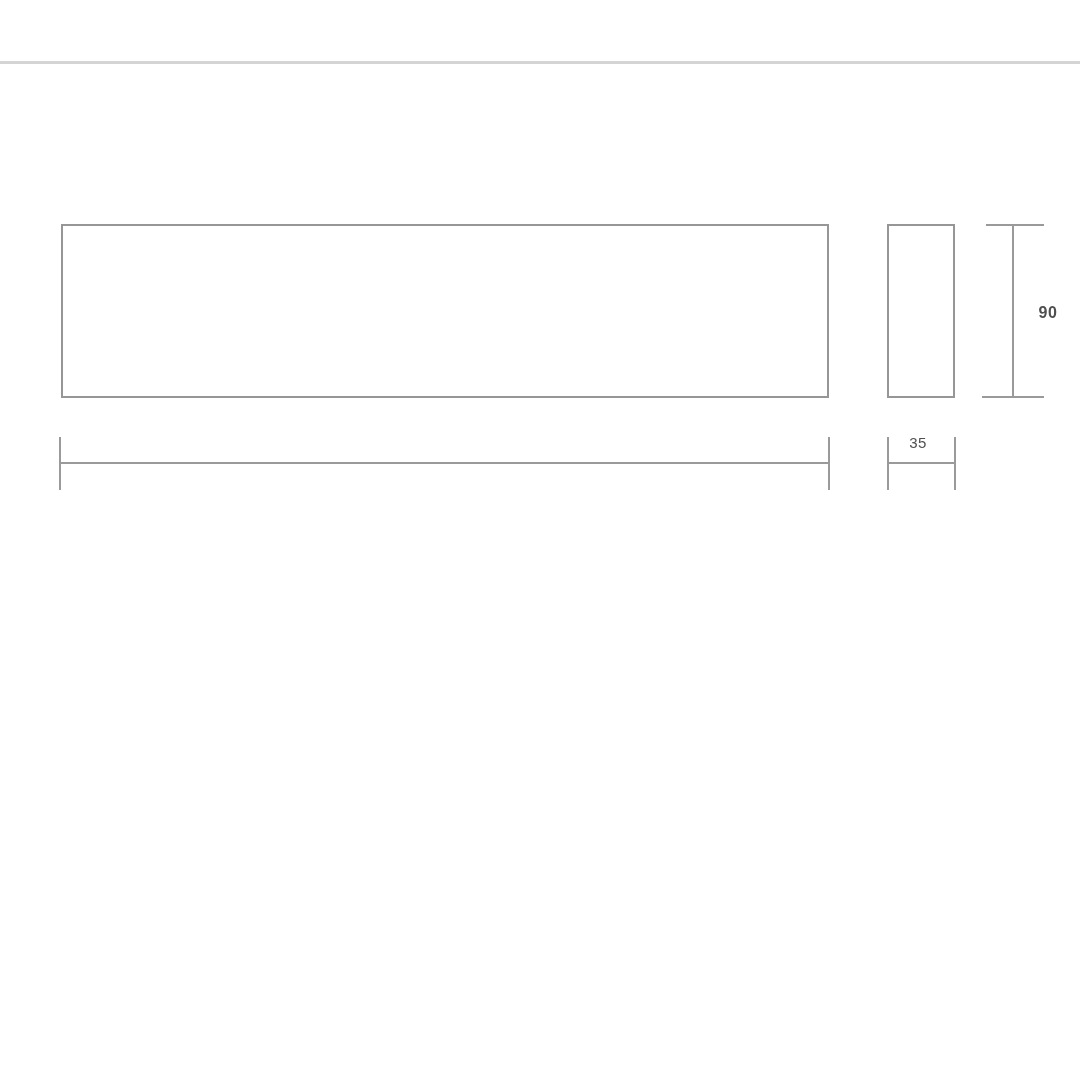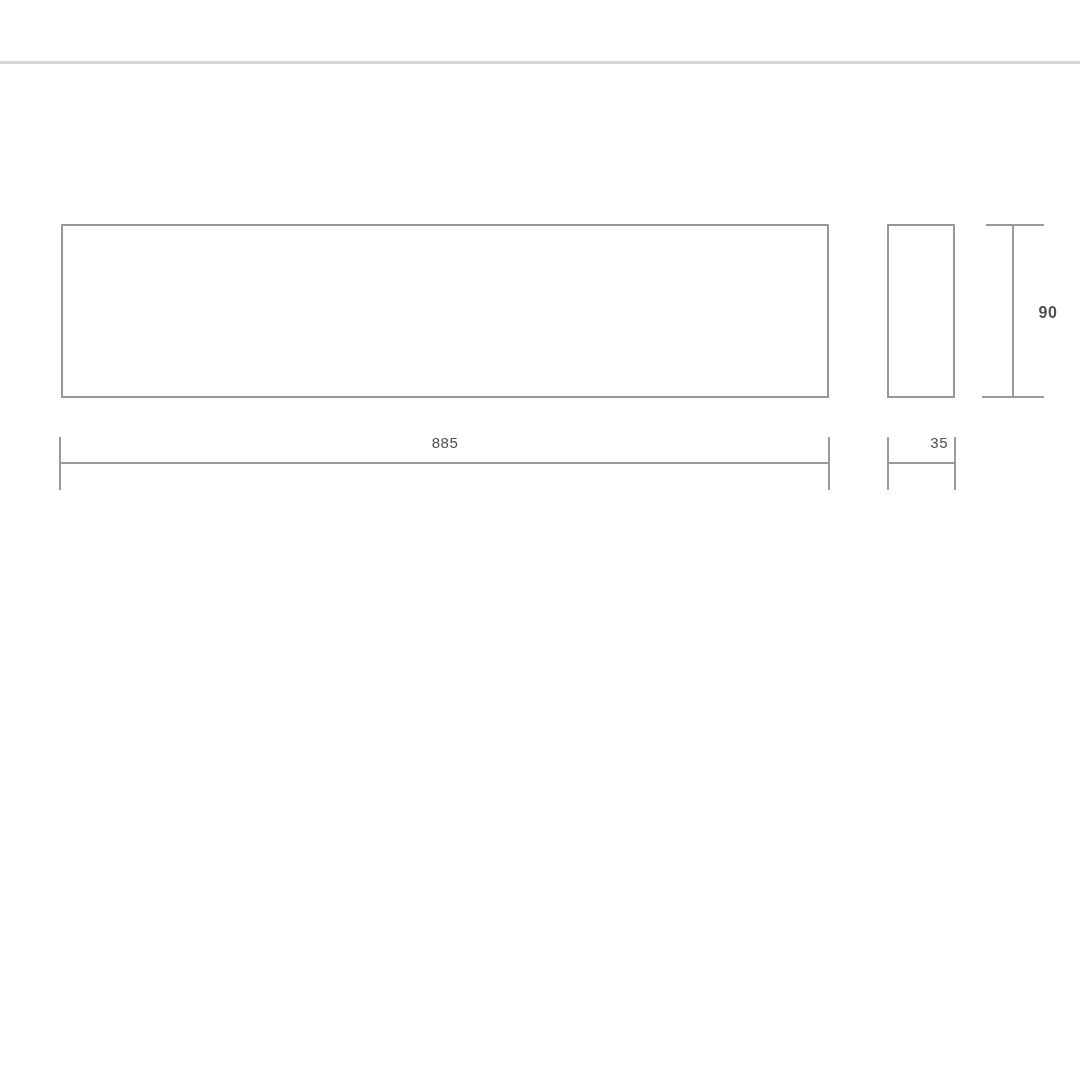--- a/index.html
+++ b/index.html
@@ -80,21 +80,20 @@
   }
   .width-label {
     left: 60px;
     top: 435px;
     width: 770px;
   }
   .depth-label {
     left: 888px;
     top: 435px;
     width: 60px;
-    text-align: right;
   }
   .height-label {
     left: 1026px;
     top: 305px;
     width: 44px;
     font-size: 16px;
     font-weight: bold;
   }
 </style>
 </head>
@@ -104,21 +103,20 @@
 
   <div class="divider"></div>
 
   <div class="outline front-view"></div>
 
   <div class="outline side-view"></div>
 
   <div class="dim-hline width-line"></div>
   <div class="dim-vline width-tick-left"></div>
   <div class="dim-vline width-tick-right"></div>
-  <div class="dim-label width-label">885</div>
 
   <div class="dim-hline depth-line"></div>
   <div class="dim-vline depth-tick-left"></div>
   <div class="dim-vline depth-tick-right"></div>
   <div class="dim-label depth-label">35</div>
 
   <div class="dim-vline height-line"></div>
   <div class="dim-hline height-tick-top"></div>
   <div class="dim-hline height-tick-bottom"></div>
   <div class="dim-label height-label">90</div>

